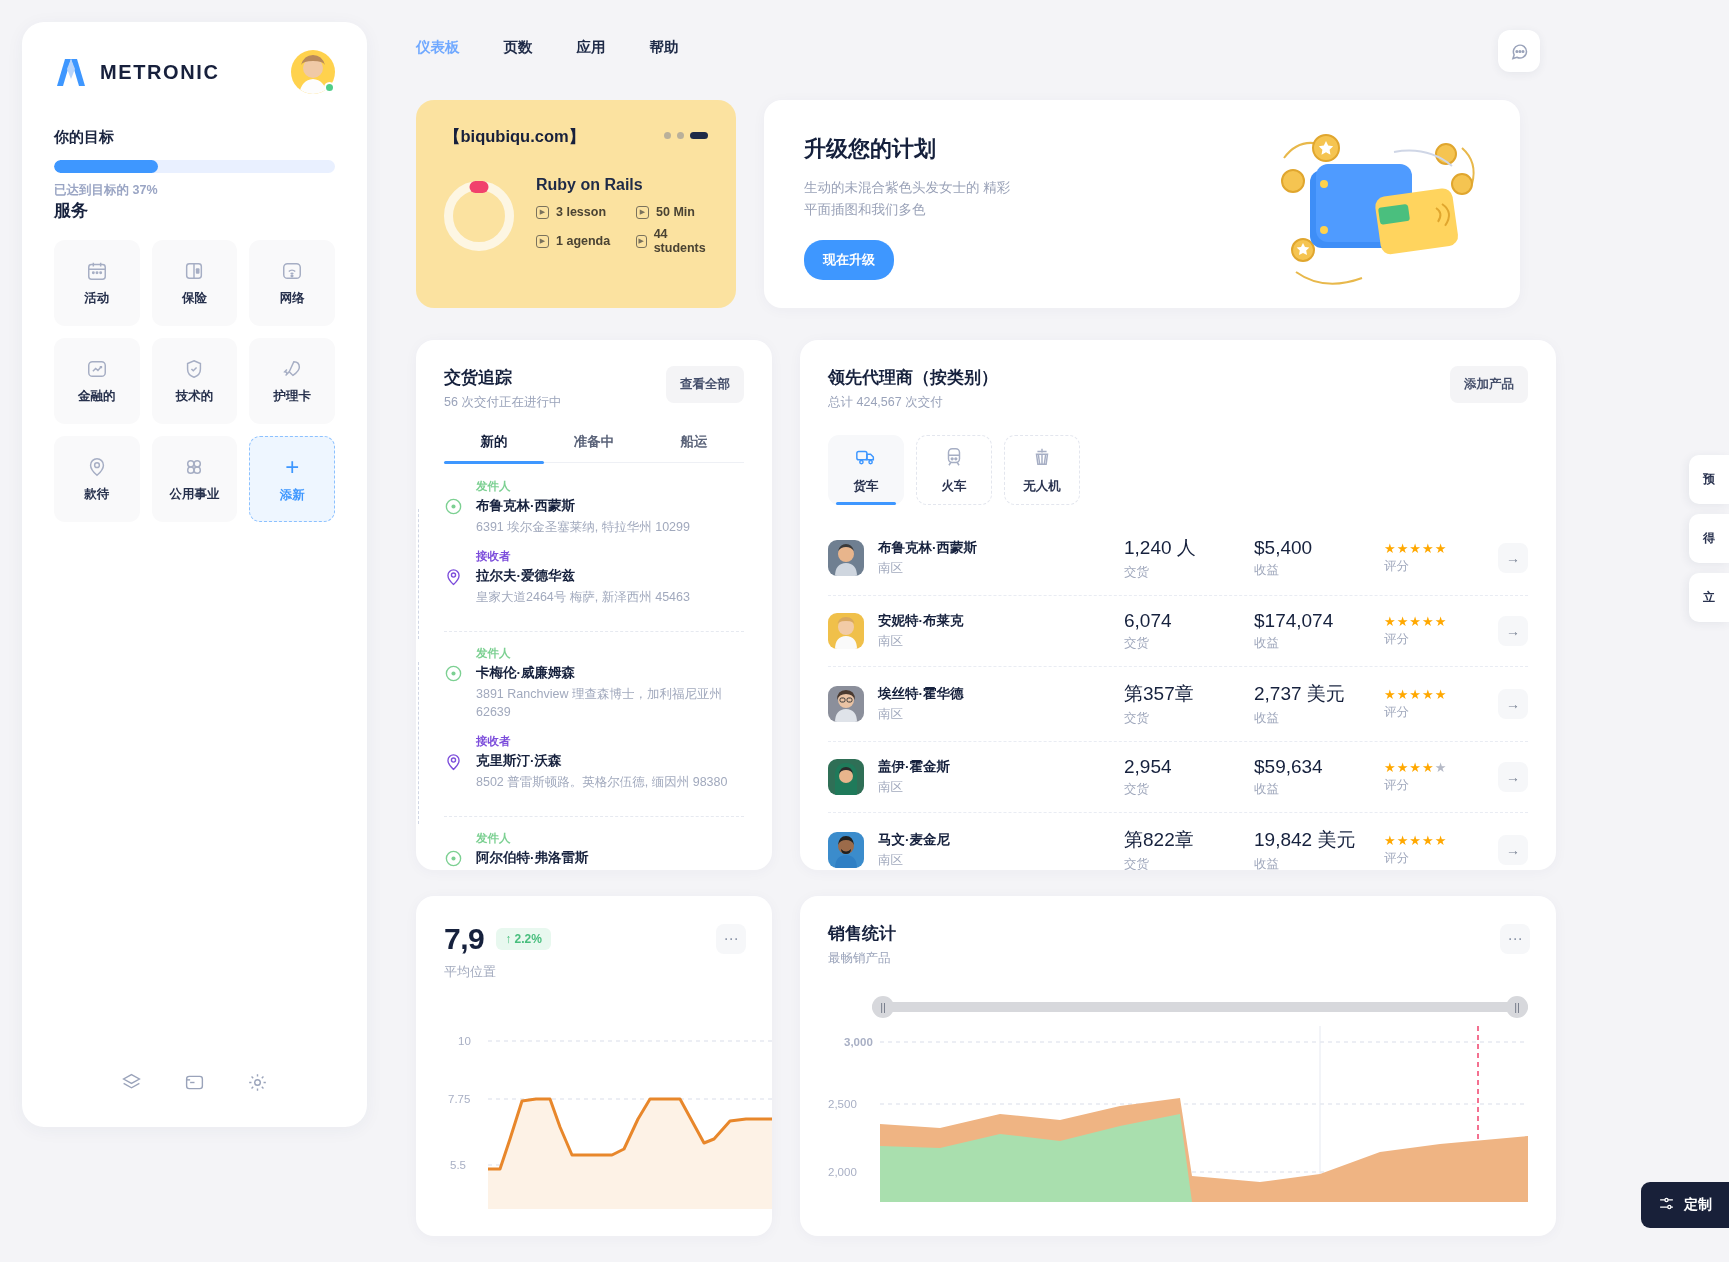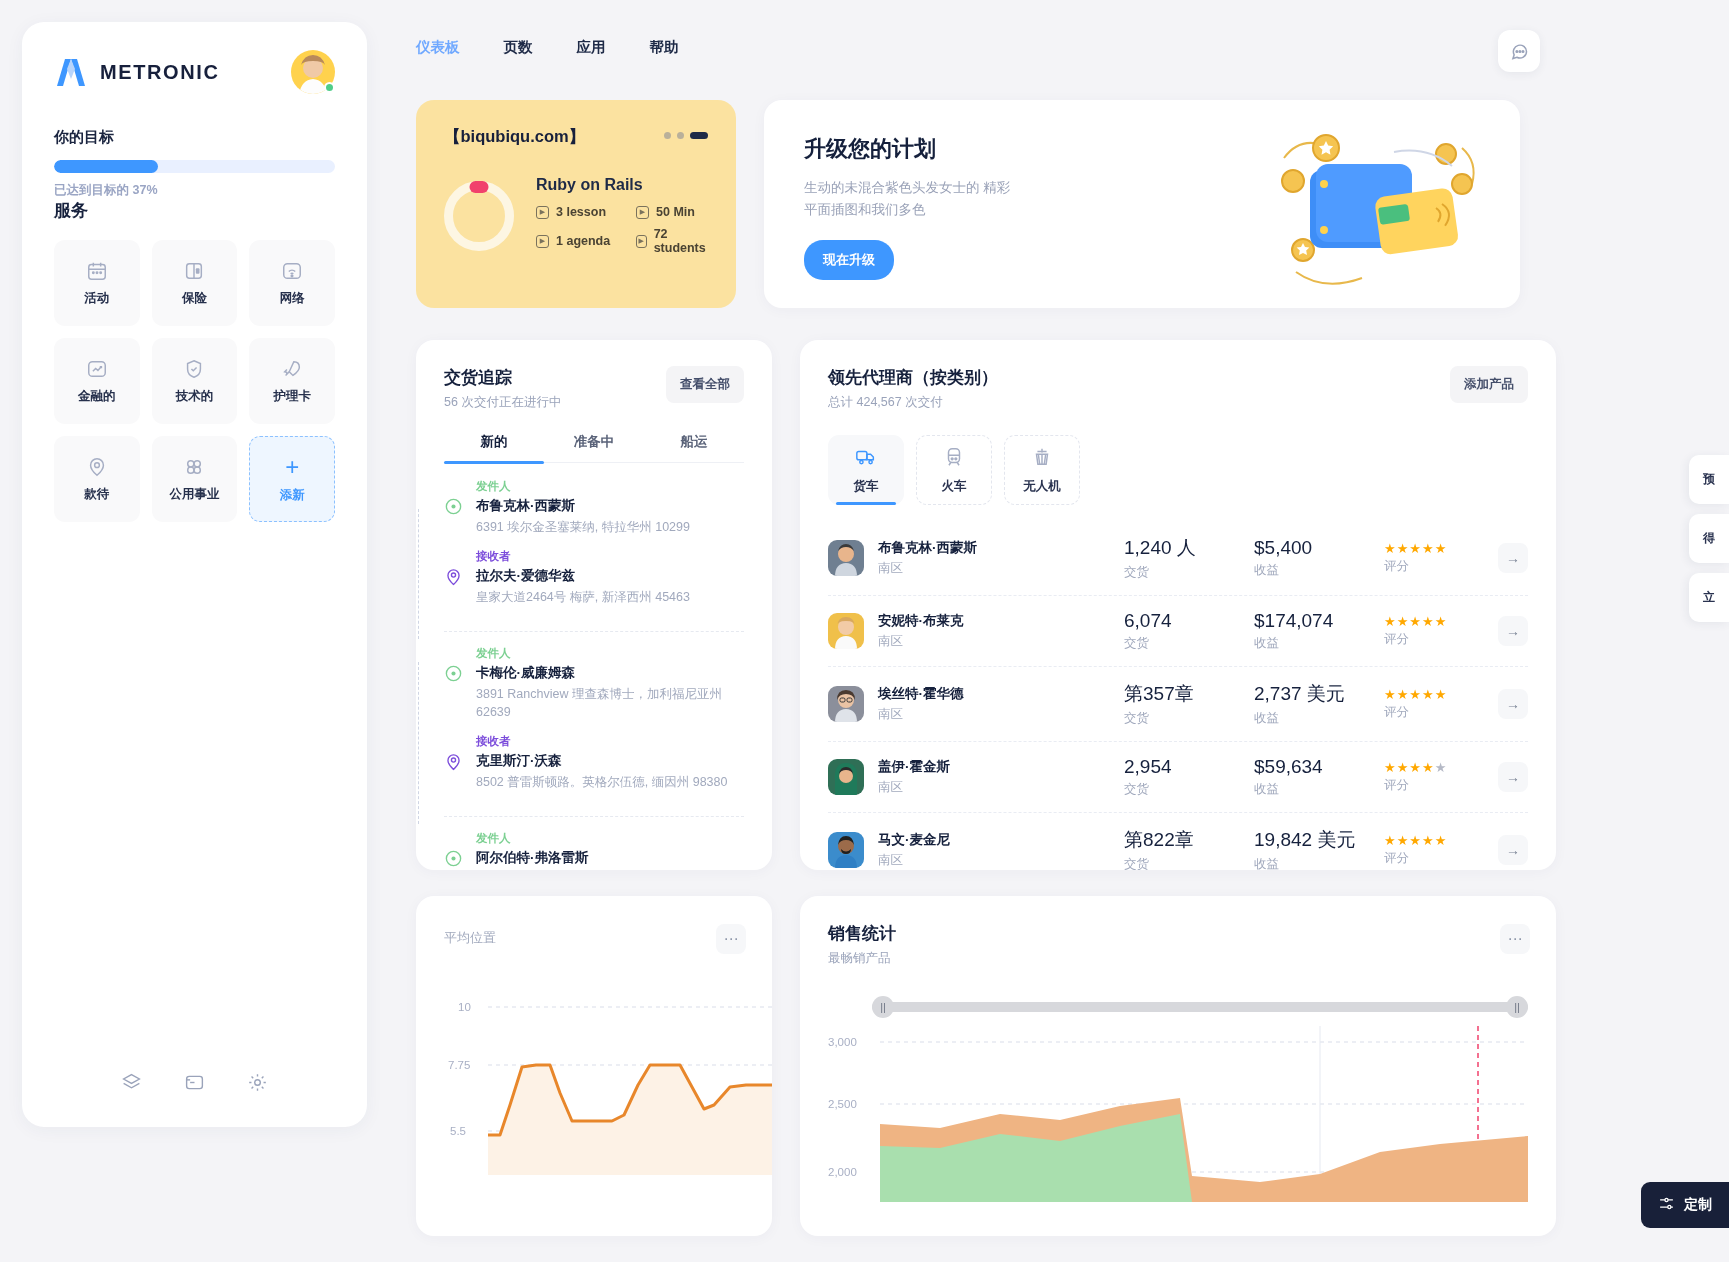--- a/index.html
+++ b/index.html
@@ -444,21 +444,21 @@
               <span>
                   <i class="mini-play">▶</i>
                   <b>50 Min</b>
                 </span>
               <span>
                   <i class="mini-play">▶</i>
                   <b>1 agenda</b>
                 </span>
               <span>
                   <i class="mini-play">▶</i>
-                  <b>72 students</b>
+                  <b>44 students</b>
                 </span>
             </div>
           </div>
         </div>
       </section>
 
       <section class="card-upgrade">
         <div class="up-title">升级您的计划</div>
         <div class="up-sub">
           <div>生动的未混合紫色头发女士的 精彩</div>
@@ -794,20 +794,24 @@
               </div>
             <div class="ag-cap">评分</div>
           </div>
           <div class="ag-go">→</div>
         </div>
 
       </div>
     </section>
 
     <section class="card-avgpos">
+      <div class="kpi-row">
+        <span class="kpi-num">7,9</span>
+        <span class="badge-up">↑ 2.2%</span>
+      </div>
       <div class="kpi-cap">平均位置</div>
       <div class="dots-btn">⋯</div>
 
       <div class="chart-area">
         <span class="ylab" style="left:14px; top:26px;">10</span>
         <span class="ylab" style="left:4px; top:84px;">7.75</span>
         <span class="ylab" style="left:6px; top:150px;">5.5</span>
         <svg width="300" height="200" viewBox="0 0 300 200" style="position:absolute; left:44px; top:0;">
           <g stroke="#d9dde9" stroke-dasharray="4 4" stroke-width="1">
             <line x1="0" y1="32" x2="300" y2="32"></line>
@@ -825,21 +829,21 @@
       <div class="ct-sub">最畅销产品</div>
       <div class="dots-btn">⋯</div>
 
       <div class="slider-wrap">
         <div class="slider-track"></div>
         <div class="slider-handle" style="left:0;">||</div>
         <div class="slider-handle" style="right:0;">||</div>
       </div>
 
       <div style="position:absolute; left:28px; top:130px; right:28px; height:180px;">
-        <span class="ylab" style="left:0; top:10px;">3,000</span>
+        <span class="ylab" style="left:16px; top:10px;font-weight:bold;">3,000</span>
         <span class="ylab" style="left:0; top:72px;">2,500</span>
         <span class="ylab" style="left:0; top:140px;">2,000</span>
         <svg width="648" height="176" viewBox="0 0 648 176" style="position:absolute; left:52px; top:0;">
           <g stroke="#d9dde9" stroke-dasharray="4 4" stroke-width="1">
             <line x1="0" y1="16" x2="648" y2="16"></line>
             <line x1="0" y1="78" x2="648" y2="78"></line>
             <line x1="0" y1="146" x2="648" y2="146"></line>
           </g>
           <line x1="440" y1="0" x2="440" y2="176" stroke="#e6e9f1" stroke-width="1"></line>
           <line x1="598" y1="0" x2="598" y2="176" stroke="#f1416c" stroke-dasharray="5 4" stroke-width="1.5"></line>

